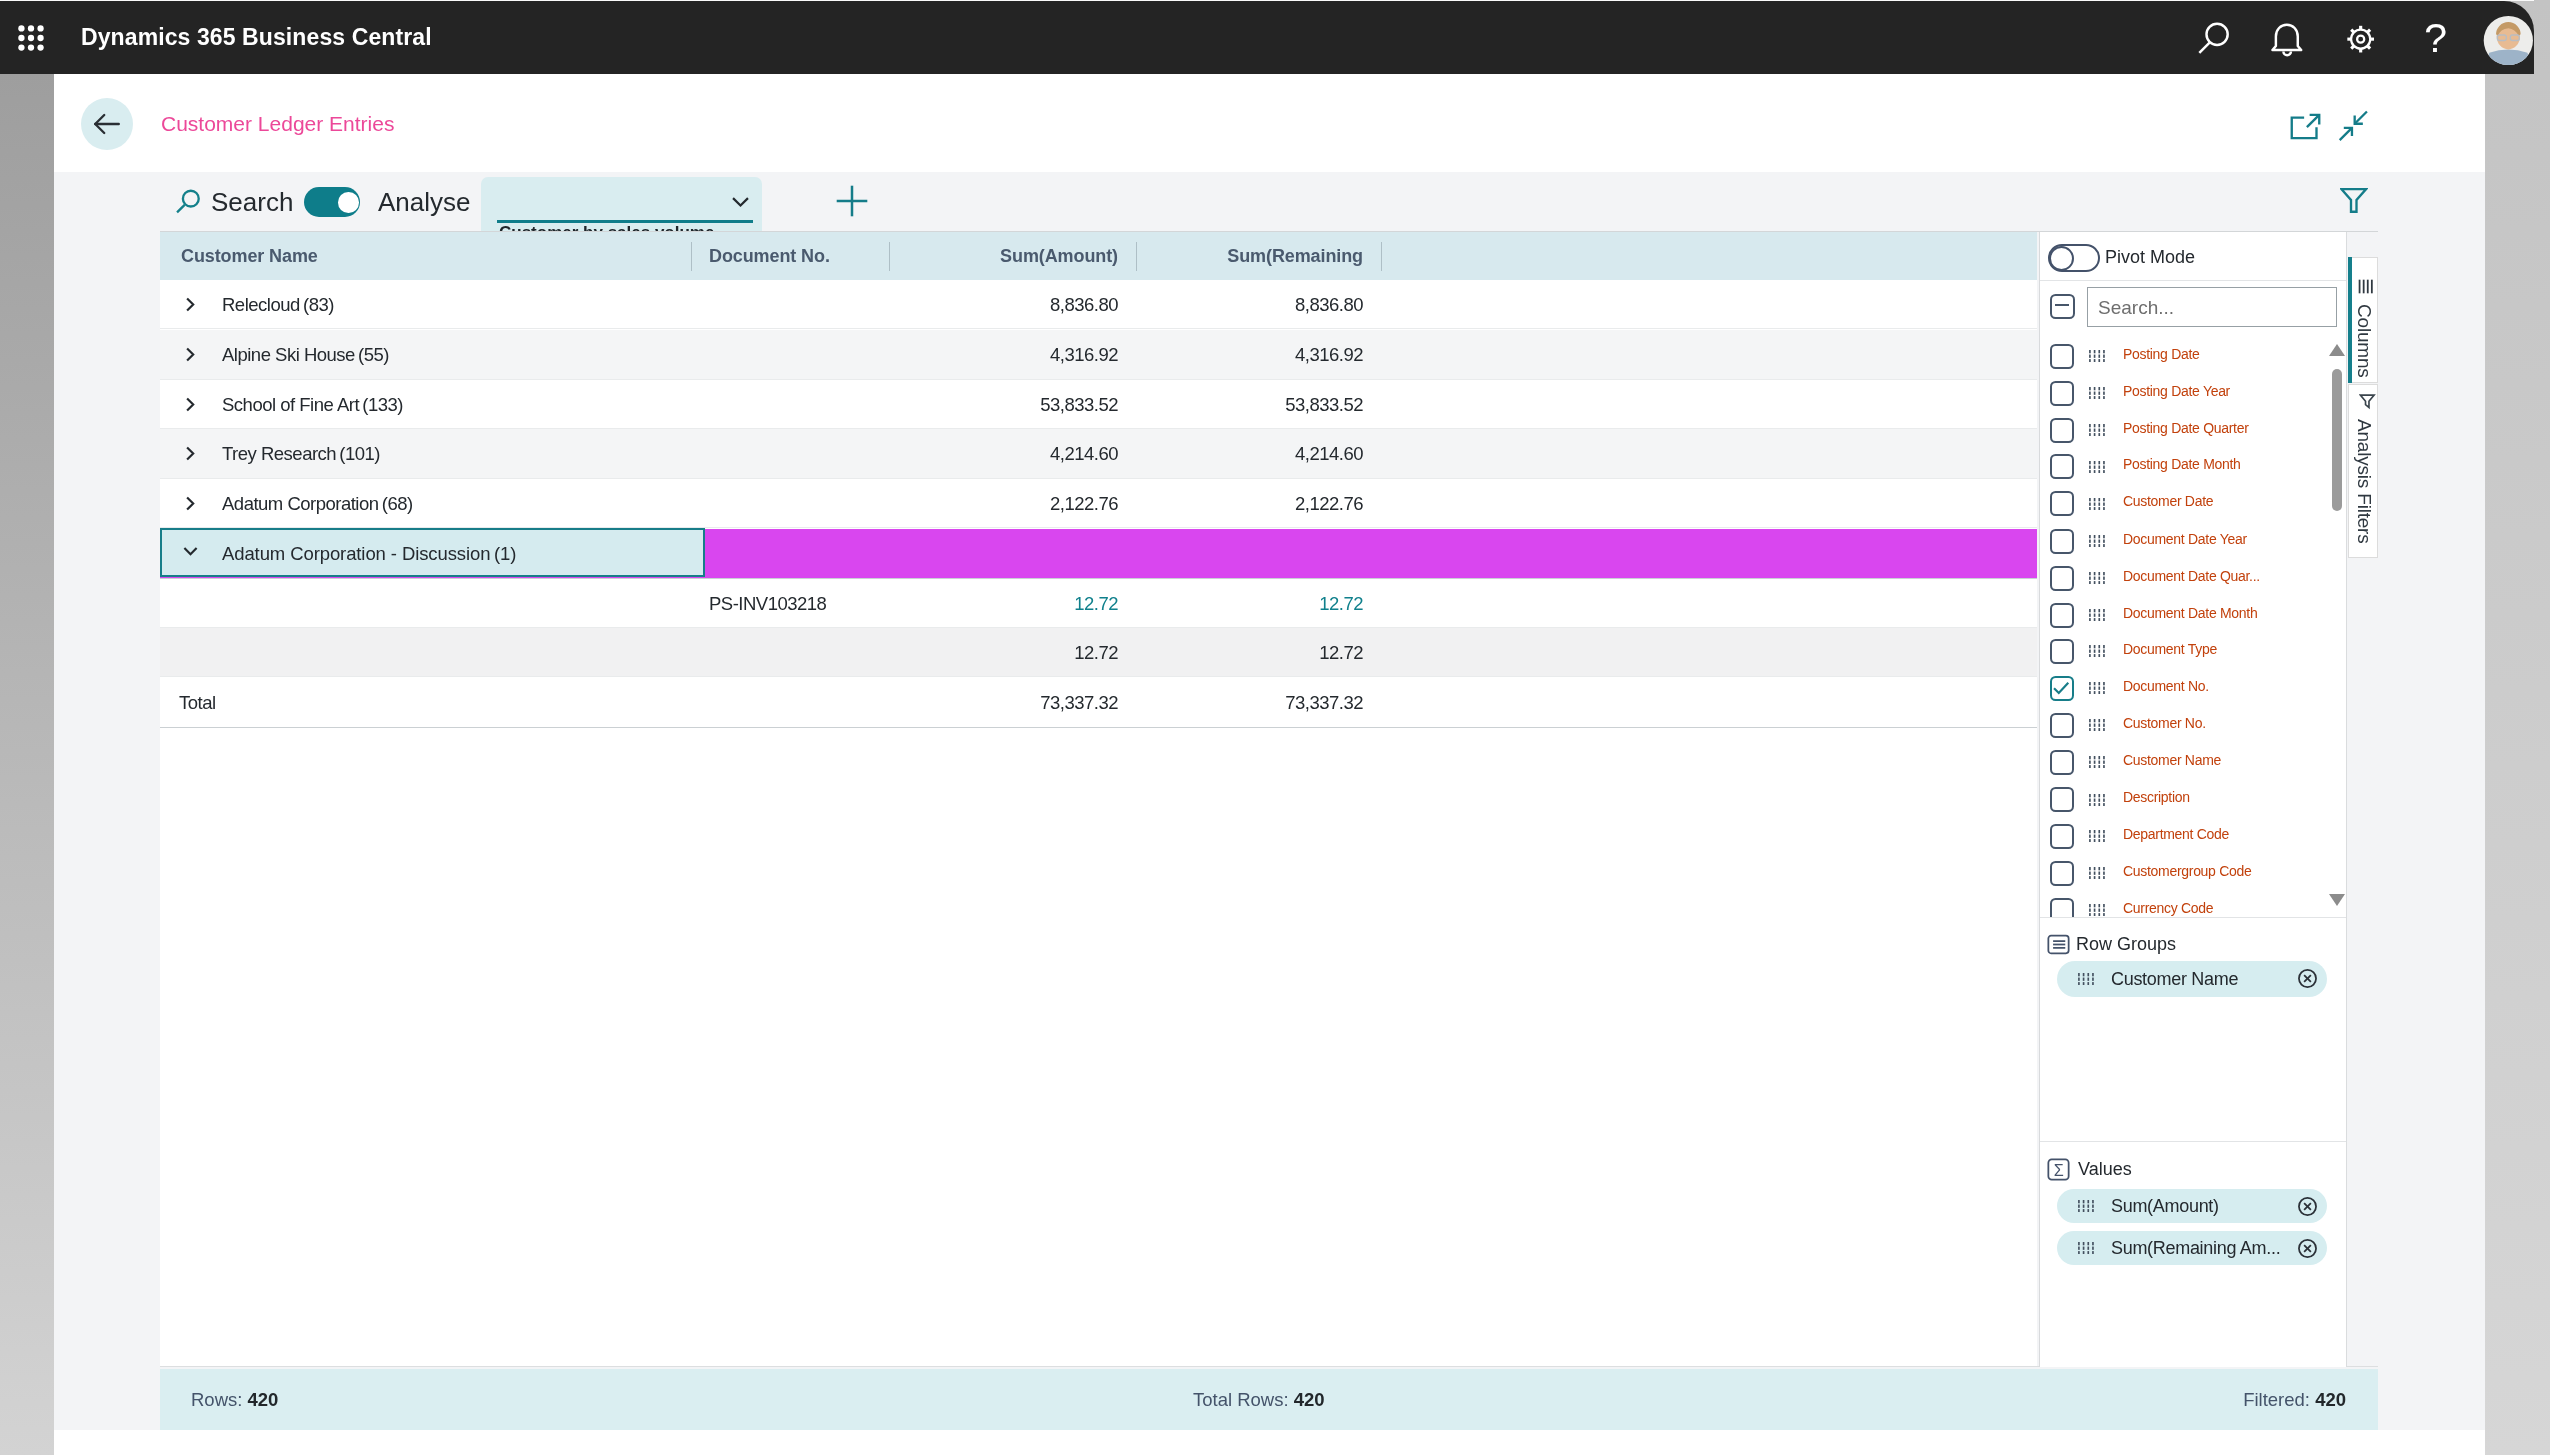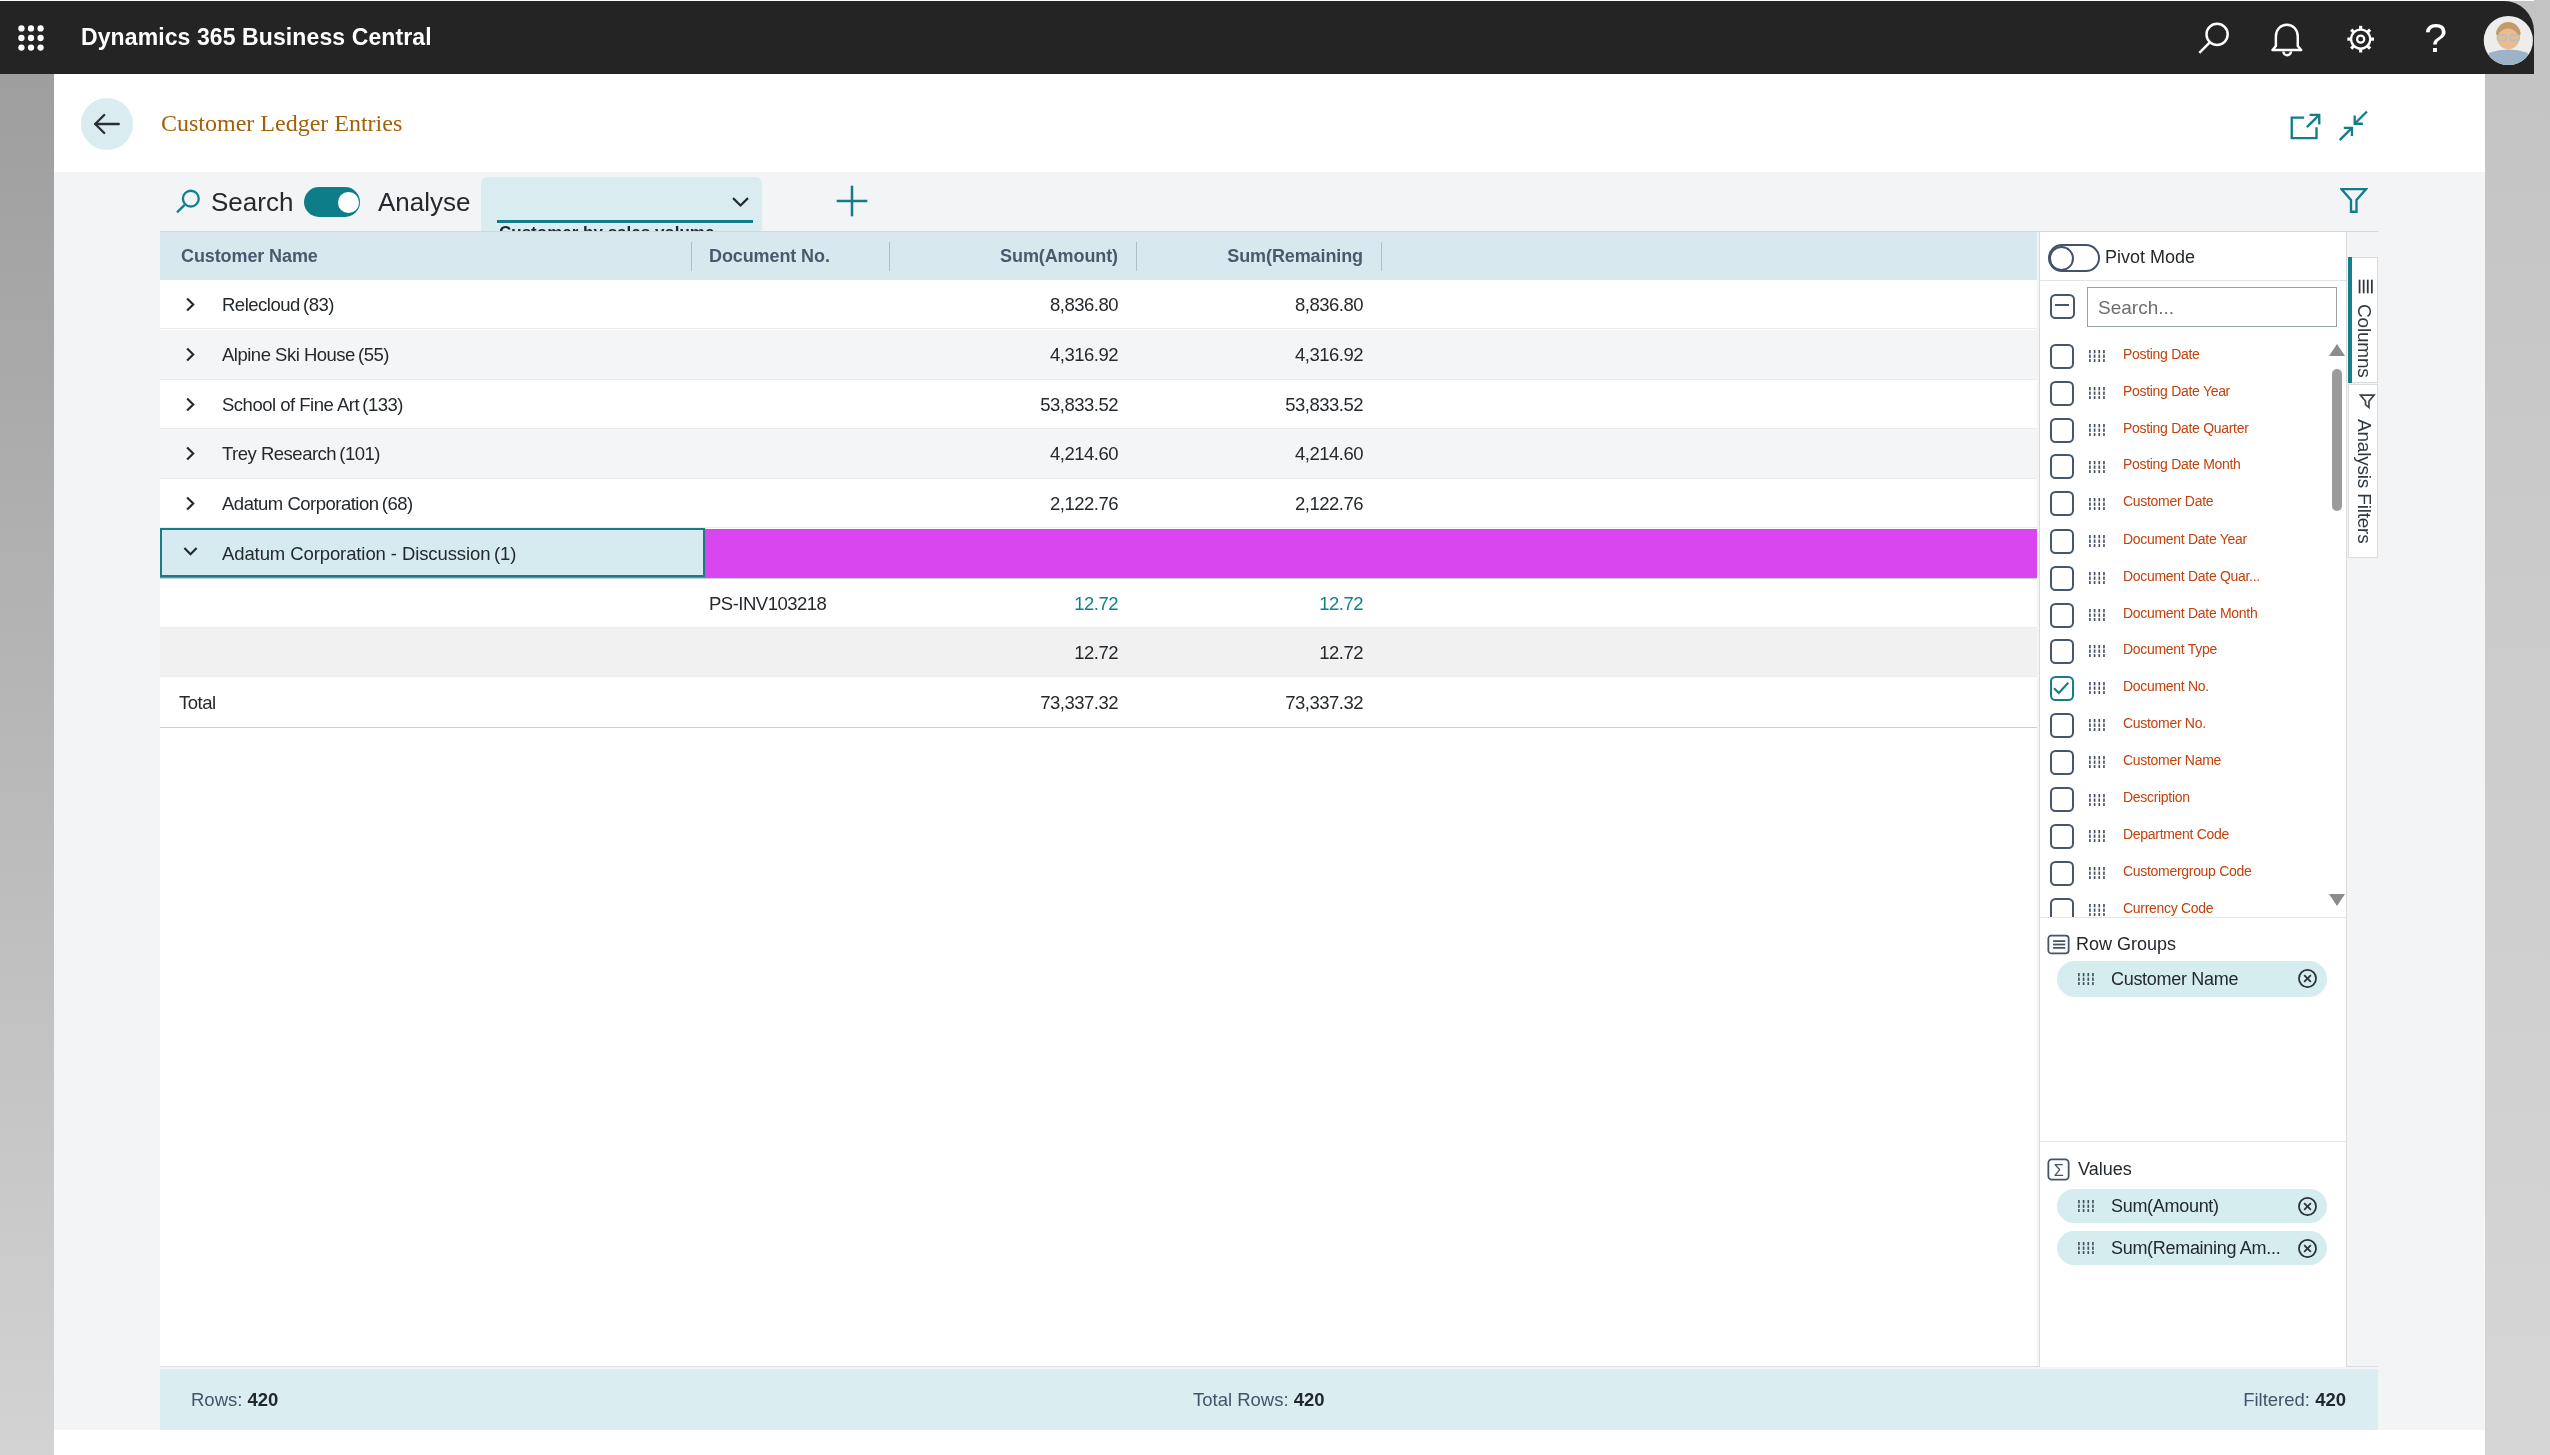--- a/index.html
+++ b/index.html
@@ -6,21 +6,21 @@
        font-family:"Liberation Sans", sans-serif;-webkit-font-smoothing:antialiased;}
   .abs{position:absolute;}
   
   #rgut{left:2484px;top:0;width:66px;height:1455px;background:linear-gradient(180deg,#c3c3c3,#d6d6d6);}
   #lgut{left:0;top:74px;width:54px;height:1381px;background:linear-gradient(180deg,#9e9e9e,#d3d3d3);}
   #topbar{left:0;top:1.4px;width:2534px;height:73px;background:#242424;border-top-right-radius:30px;}
   #topstrip{left:0;top:0;width:2534px;height:1.4px;background:#fafafa;}
   #brand{left:81px;top:1.4px;height:73px;line-height:73px;color:#fff;font-size:23px;font-weight:bold;letter-spacing:0.1px;}
   #win{left:54px;top:74px;width:2431px;height:1381px;background:#fff;}
   #backc{left:81px;top:98px;width:52px;height:52px;border-radius:50%;background:#d9edf0;}
-  #ptitle{left:161px;top:110px;font-size:24px;color:#a16207;line-height:27.5px;font-family:Liberation Serif, serif;}
+  #ptitle{left:161px;top:110px;font-size:21px;color:#ec4899;line-height:27.5px;}
   #pbody{left:54px;top:172px;width:2431px;height:1258px;background:#f3f4f6;}
   
   .tbtxt{font-size:26px;color:#24292e;line-height:60px;top:172px;height:60px;}
   #toggle{left:304px;top:187px;width:56px;height:30px;border-radius:15px;background:#0e7d8a;}
   #knob{left:338px;top:192px;width:20.6px;height:20.6px;border-radius:50%;background:#fff;}
   #tab{left:481px;top:177px;width:281px;height:55px;background:#d9edf0;border-radius:6.9px 6.9px 0 0;}
   #tabtxt{left:499px;top:177px;height:55px;line-height:55px;font-weight:bold;font-size:17px;color:#20262b;margin-top:28px;}
   #tabul{left:497px;top:220px;width:256px;height:2.7px;background:#0f7d8a;}
   
   #thead{left:160px;top:232px;width:1877px;height:48px;background:#d7e9ee;}

